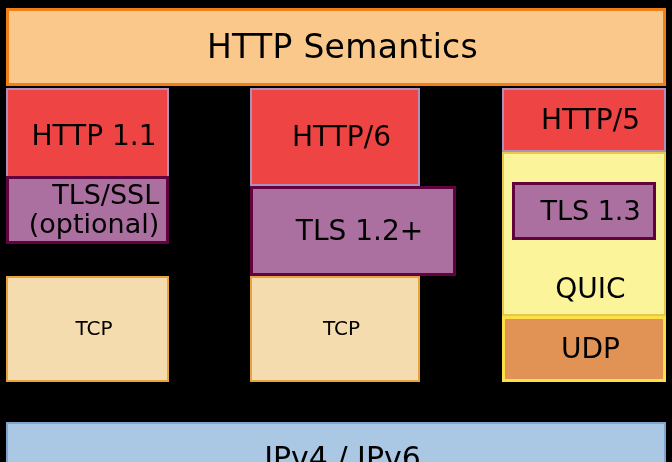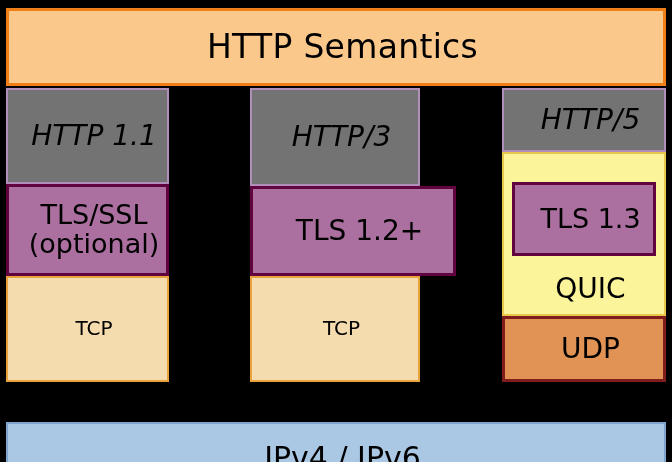--- a/index.html
+++ b/index.html
@@ -17,44 +17,43 @@
     height: 462px;
     background: #000000;
     overflow: hidden;
   }
   .box {
     position: absolute;
     box-sizing: border-box;
     display: flex;
     align-items: center;
     justify-content: center;
-    text-align: center;
+    text-align: right;
     color: #000000;
     line-height: 1.06;
     white-space: pre-line;
     overflow: hidden;
     padding-left: 13px;
   }
 
   
   #http-semantics {
     left: 6px;  top: 8px;
     width: 660px; height: 78px;
     background: #fac88a;
     border: 3px solid #ef7f16;
     font-size: 33px;
     letter-spacing: 0.3px;
   }
 
   
   .app-proto {
-    background: #737373;
+    background: #ef4444;
     border: 2px solid #b08fbb;
     font-size: 28px;
-    font-style: italic;
   }
 
   
   .tls {
     background: #ab6fa0;
     border: 3px solid #60033f;
     font-size: 28px;
   }
 
   
@@ -69,63 +68,63 @@
     background: #fcf49a;
     border: 2px solid #e8c84a;
     font-size: 28px;
     align-items: flex-end;
     padding-bottom: 10px;
   }
 
   
   .udp {
     background: #e19355;
-    border: 3px solid #7f1d1d;
+    border: 3px solid #fde047;
     font-size: 28px;
   }
 
   
   #ip-band {
     left: 6px;  top: 383px;
     width: 660px; height: 72px;
     background: #aac7e4;
     border: 2px solid #7fa5cf;
     font-size: 30px;
     margin-top: 39px;
   }
 
   
   #http11      { left: 6px;   top: 88px;  width: 163px; height: 96px; }
-  #tls-ssl     { left: 6px;   top: 184px; width: 163px; height: 92px;
+  #tls-ssl     { left: 6px;   top: 176px; width: 163px; height: 68px;
                  font-size: 27px; }
   #tcp-left    { left: 6px;   top: 276px; width: 163px; height: 106px; }
 
   #http2       { left: 250px; top: 88px;  width: 170px; height: 98px; }
   #tls12       { left: 250px; top: 186px; width: 206px; height: 90px; }
   #tcp-mid     { left: 250px; top: 276px; width: 170px; height: 106px; }
 
   #http3       { left: 502px; top: 88px;  width: 164px; height: 64px; }
   #quic        { left: 502px; top: 152px; width: 164px; height: 164px; }
-  #tls13       { left: 512px; top: 182px; width: 144px; height: 74px;
+  #tls13       { left: 512px; top: 182px; width: 144px; height: 58px;
                  font-size: 27px; }
   #udp         { left: 502px; top: 316px; width: 164px; height: 66px; }
 </style>
 </head>
 <body>
 
 <div id="canvas">
 
   <div class="box" id="http-semantics">HTTP Semantics</div>
 
   <div class="box app-proto" id="http11">HTTP 1.1</div>
   <div class="box tls" id="tls-ssl">TLS/SSL
 (optional)</div>
   <div class="box transport" id="tcp-left">TCP</div>
 
-  <div class="box app-proto" id="http2">HTTP/3</div>
+  <div class="box app-proto" id="http2">HTTP/6</div>
   <div class="box tls" id="tls12">TLS 1.2+</div>
   <div class="box transport" id="tcp-mid">TCP</div>
 
   <div class="box app-proto" id="http3">HTTP/5</div>
   <div class="box quic" id="quic">QUIC</div>
   <div class="box tls" id="tls13">TLS 1.3</div>
   <div class="box udp" id="udp">UDP</div>
 
   <div class="box" id="ip-band">IPv4 / IPv6</div>
 

